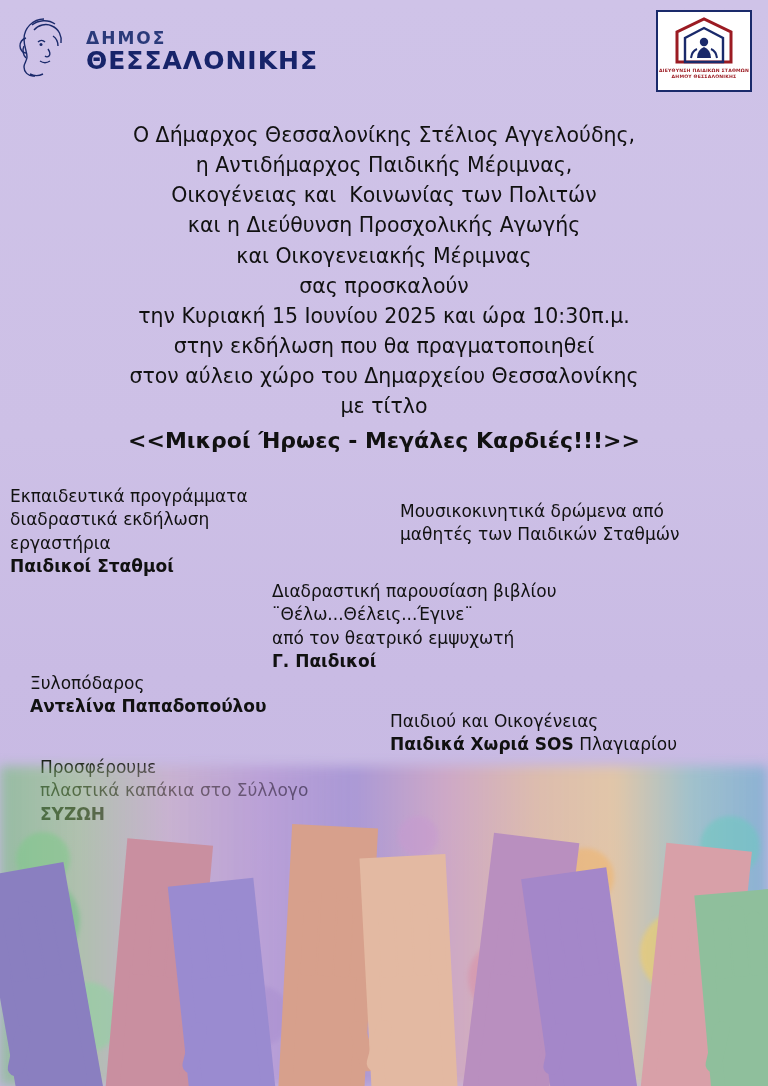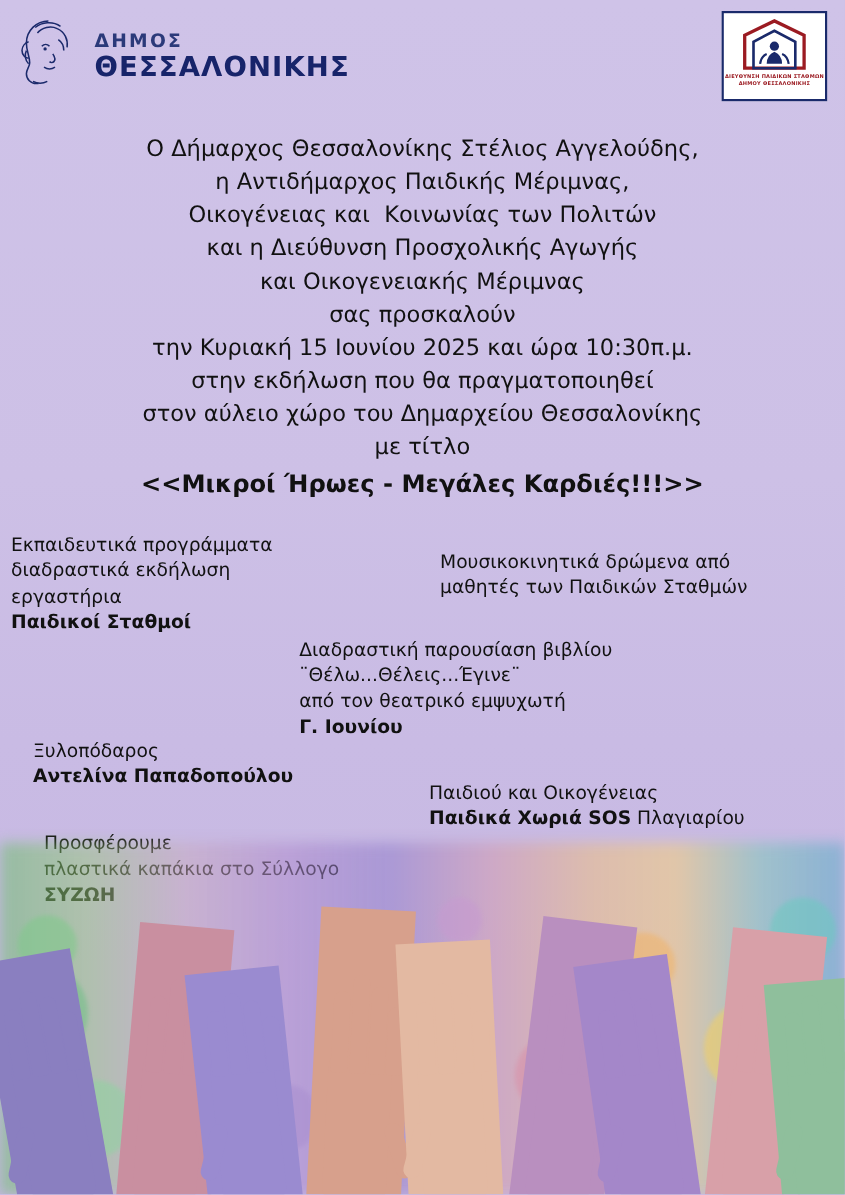--- a/index.html
+++ b/index.html
@@ -249,21 +249,21 @@
 
   <div class="block blk-music">
     <div>Μουσικοκινητικά δρώμενα από</div>
     <div>μαθητές των Παιδικών Σταθμών</div>
   </div>
 
   <div class="block blk-book">
     <div>Διαδραστική παρουσίαση βιβλίου</div>
     <div>¨Θέλω...Θέλεις...Έγινε¨</div>
     <div>από τον θεατρικό εμψυχωτή</div>
-    <div><b>Γ. Ιουνίου</b></div>
+    <div><b>Γ. Παιδικοί</b></div>
   </div>
 
   <div class="block blk-stilt">
     <div>Ξυλοπόδαρος</div>
     <div><b>Αντελίνα Παπαδοπούλου</b></div>
   </div>
 
   <div class="block blk-sos">
     <div>Παιδιού και Οικογένειας</div>
     <div>

